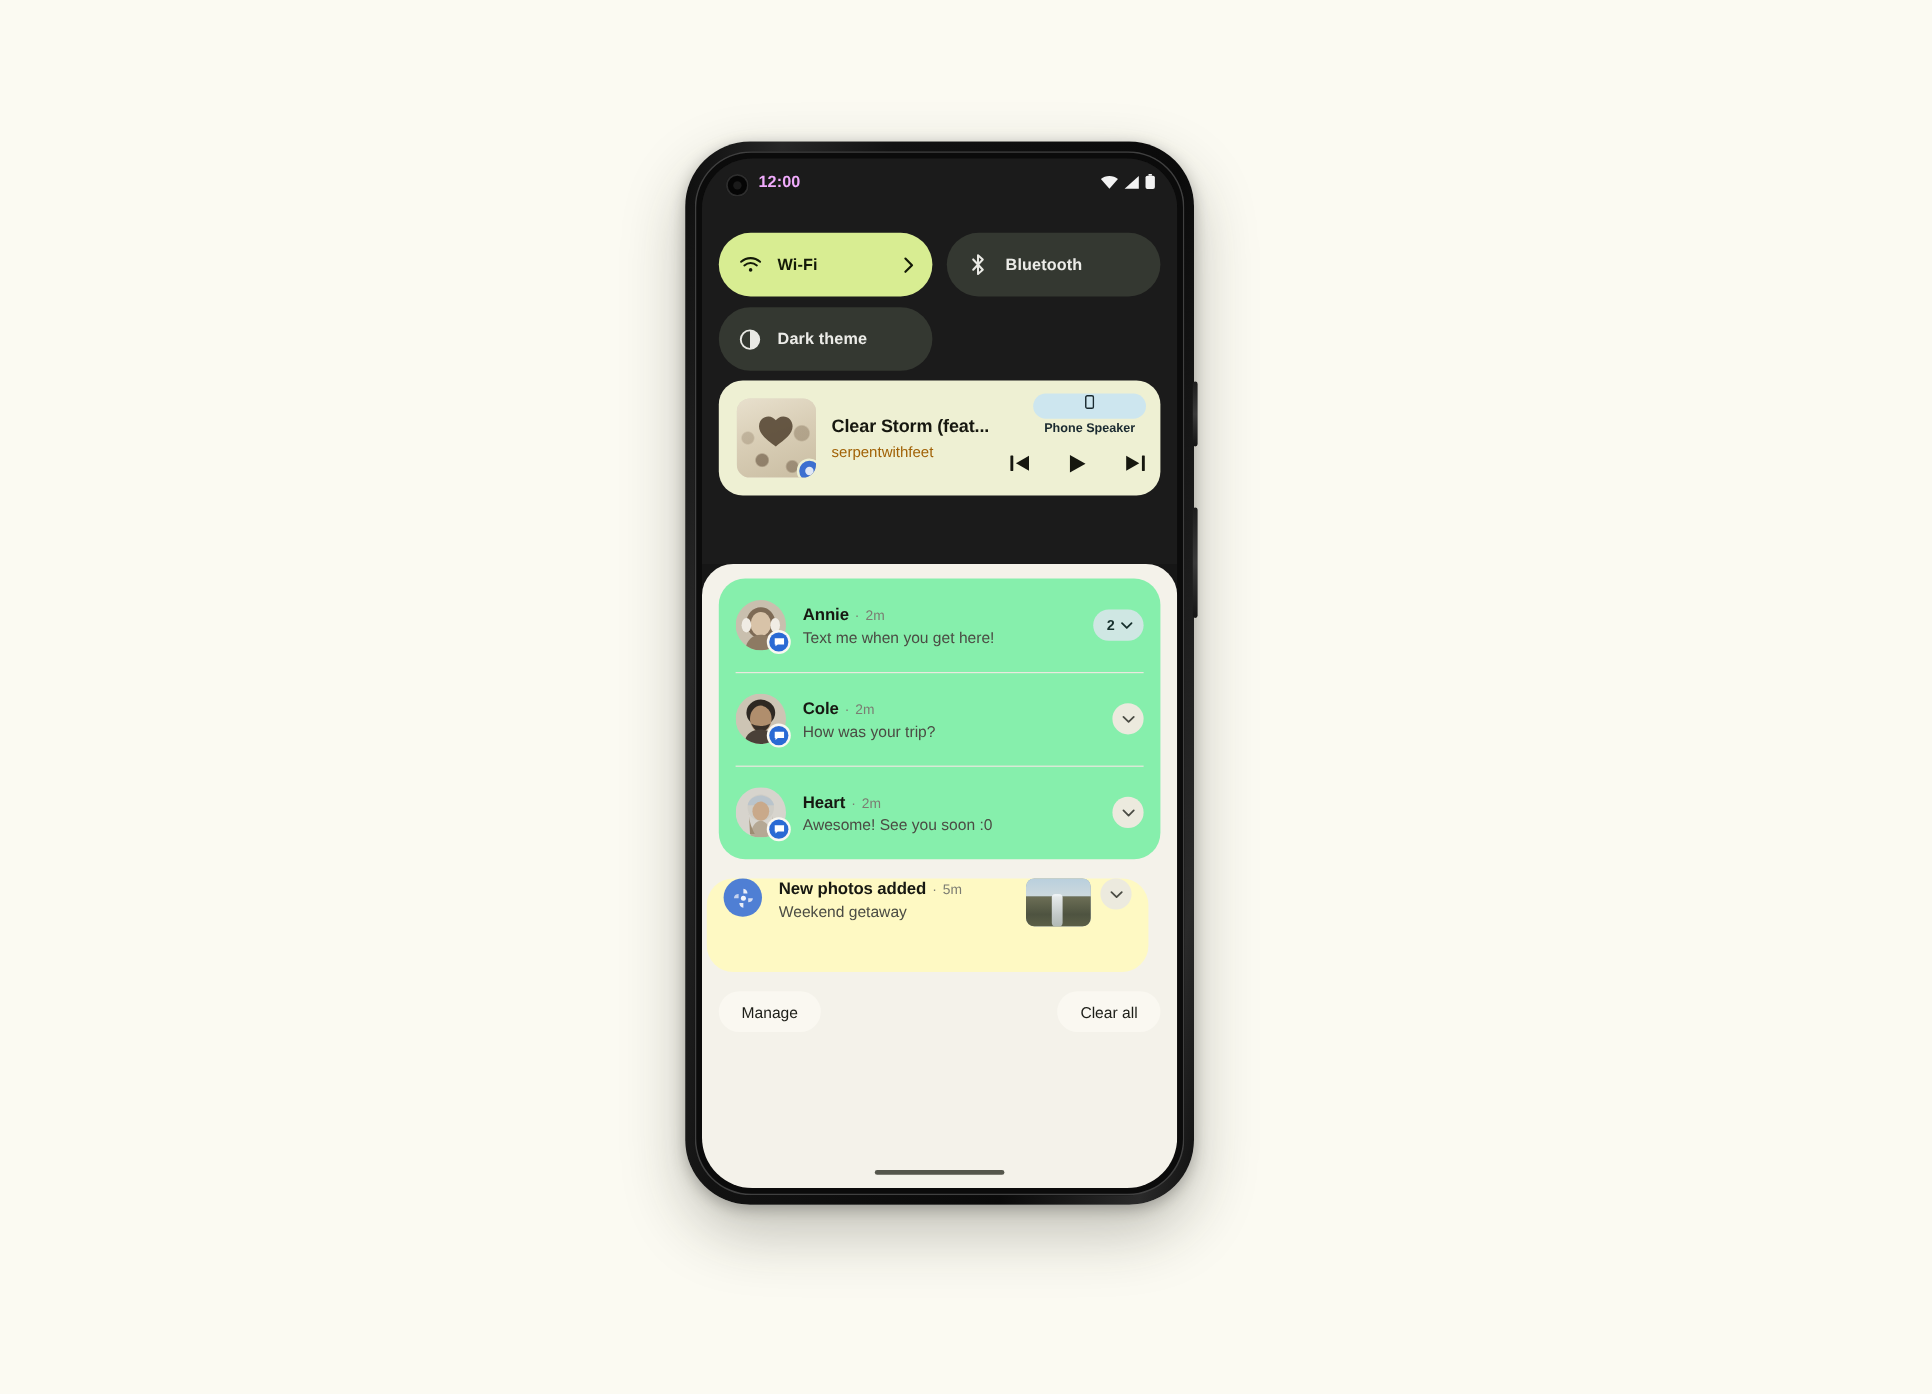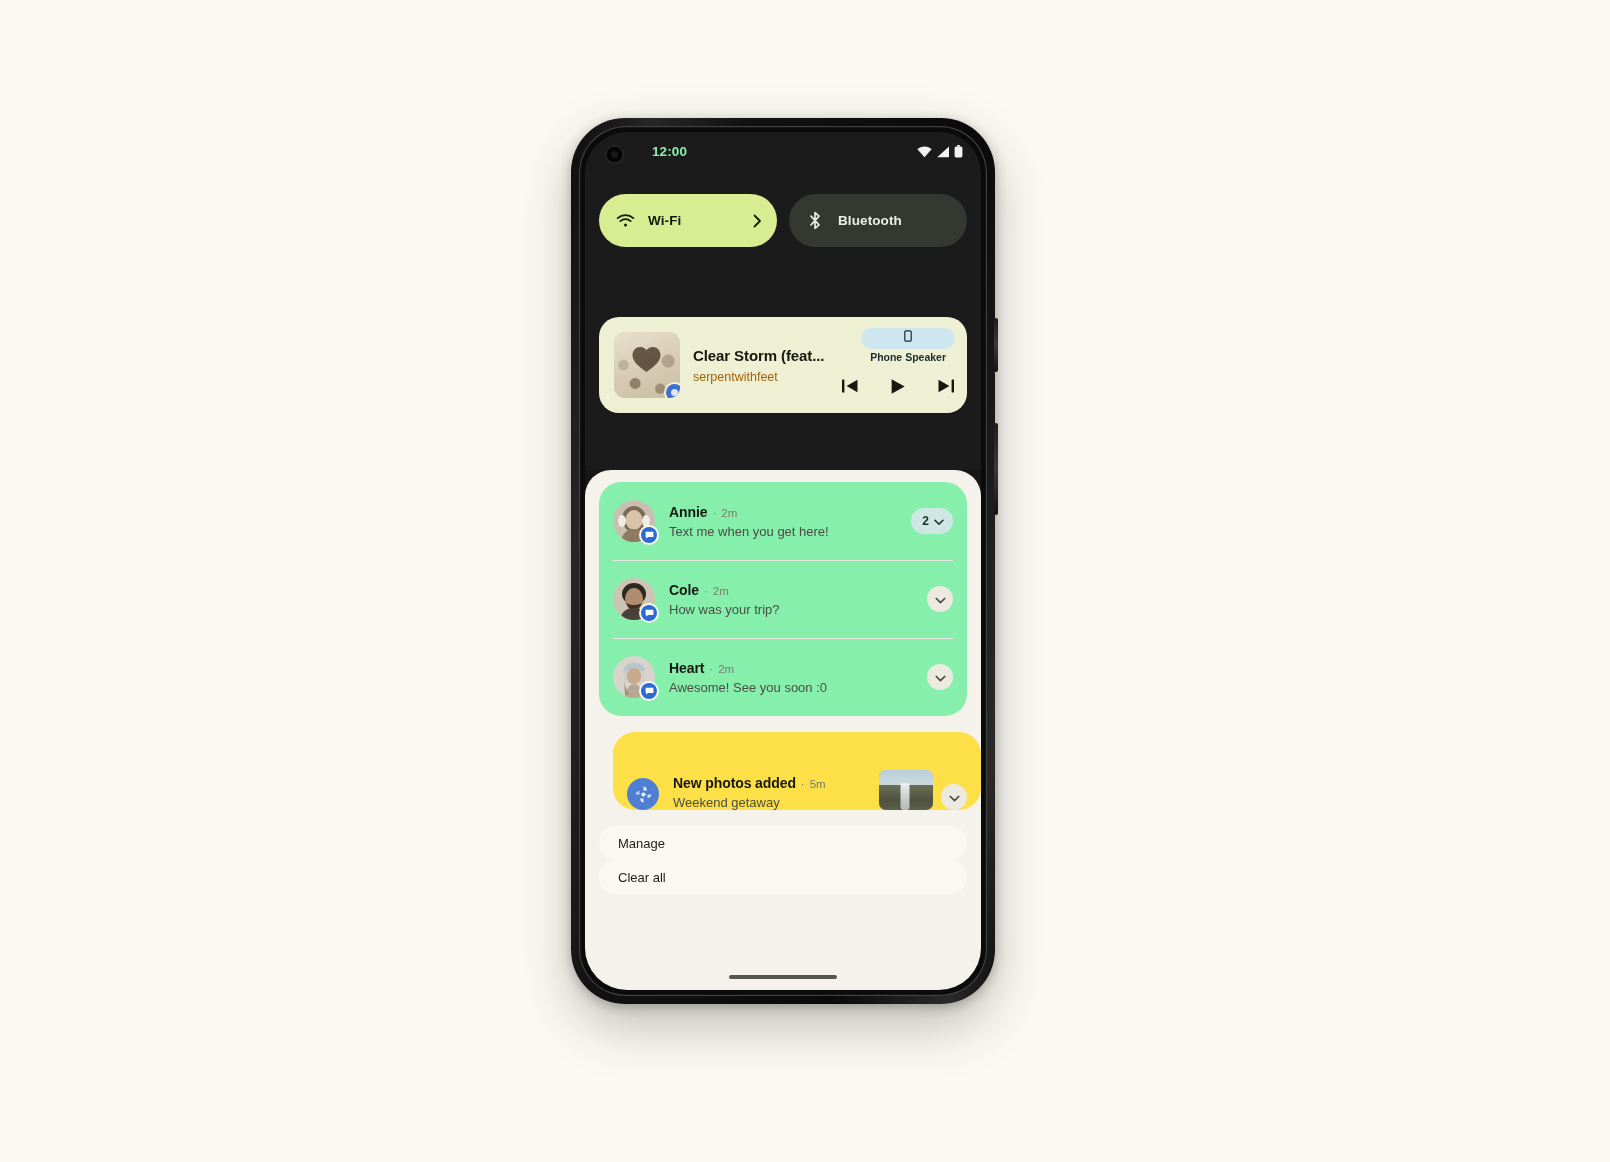--- a/index.html
+++ b/index.html
@@ -84,25 +84,24 @@
     content: "";
     position: absolute;
     left: 6px; top: 6px;
     width: 7px; height: 7px;
     border-radius: 50%;
     background: #1a1a1a;
   }
   .sb-clock {
     position: absolute;
     left: 47px; top: 12px;
-    color: #86efac;
+    color: #f0abfc;
     font-size: 13.5px;
     font-weight: 600;
     letter-spacing: 0.1px;
-    margin-left: 20px;
   }
   .sb-icons {
     position: absolute;
     right: 18px; top: 13px;
     display: flex;
     align-items: center;
     gap: 4px;
   }
   .sb-icons svg { display: block; }
 
@@ -362,27 +361,27 @@
     background: #eceade;
     display: flex;
     align-items: center;
     justify-content: center;
     margin-left: 8px;
   }
 
   
   .notif-card {
     position: absolute;
-    left: 28px;
+    left: 4px;
     width: 368px;
     height: 78px;
-    background: #fde047;
+    background: #fef9c3;
     border-radius: 22px;
     display: flex;
-    align-items: flex-end;
+    align-items: flex-start;
     padding: 0 14px;
     box-sizing: border-box;
   }
   .photos-icon {
     width: 32px; height: 32px;
     flex: 0 0 32px;
     border-radius: 50%;
     background: #4f7fd4;
     display: flex;
     align-items: center;
@@ -418,21 +417,20 @@
     transform: translateX(-50%);
   }
 
   
   .shade-actions {
     position: absolute;
     left: 14px;
     width: 368px;
     display: flex;
     justify-content: space-between;
-    flex-direction: column;
   }
   .action-btn {
     height: 34px;
     border-radius: 17px;
     background: #faf8f1;
     display: flex;
     align-items: center;
     padding: 0 19px;
     font-size: 13px;
     color: #1d1e18;
@@ -508,20 +506,29 @@
           <div class="tile">
             <span class="t-icon">
               <svg width="14" height="19" viewBox="0 0 14 19" fill="none" stroke="currentColor" stroke-width="1.7" stroke-linecap="round" stroke-linejoin="round">
                 <path d="M3 5.2 11 13.8 7 17.3V1.7l4 3.5L3 13.8"></path>
               </svg>
             </span>
             <span class="t-label">Bluetooth</span>
           </div>
 
 
+          <div class="tile">
+            <span class="t-icon">
+              <svg width="18" height="18" viewBox="0 0 18 18">
+                <circle cx="9" cy="9" r="7.7" fill="none" stroke="currentColor" stroke-width="1.6"></circle>
+                <path d="M9 1.3A7.7 7.7 0 0 1 9 16.7z" fill="currentColor"></path>
+              </svg>
+            </span>
+            <span class="t-label">Dark theme</span>
+          </div>
 
         </div>
 
         <div class="media-card">
 
           <div class="media-art">
             <div class="art-bg"></div>
             <svg class="art-heart" viewBox="0 0 31 28">
               <path d="M15.5 27C8 21.5 1.5 16.8 1.5 10.3 1.5 5.4 5 2 9.3 2c2.7 0 5 1.4 6.2 3.3C16.7 3.4 19 2 21.7 2 26 2 29.5 5.4 29.5 10.3c0 6.5-6.5 11.2-14 16.7z" fill="#4a3a28" opacity="0.82"></path>
             </svg>

